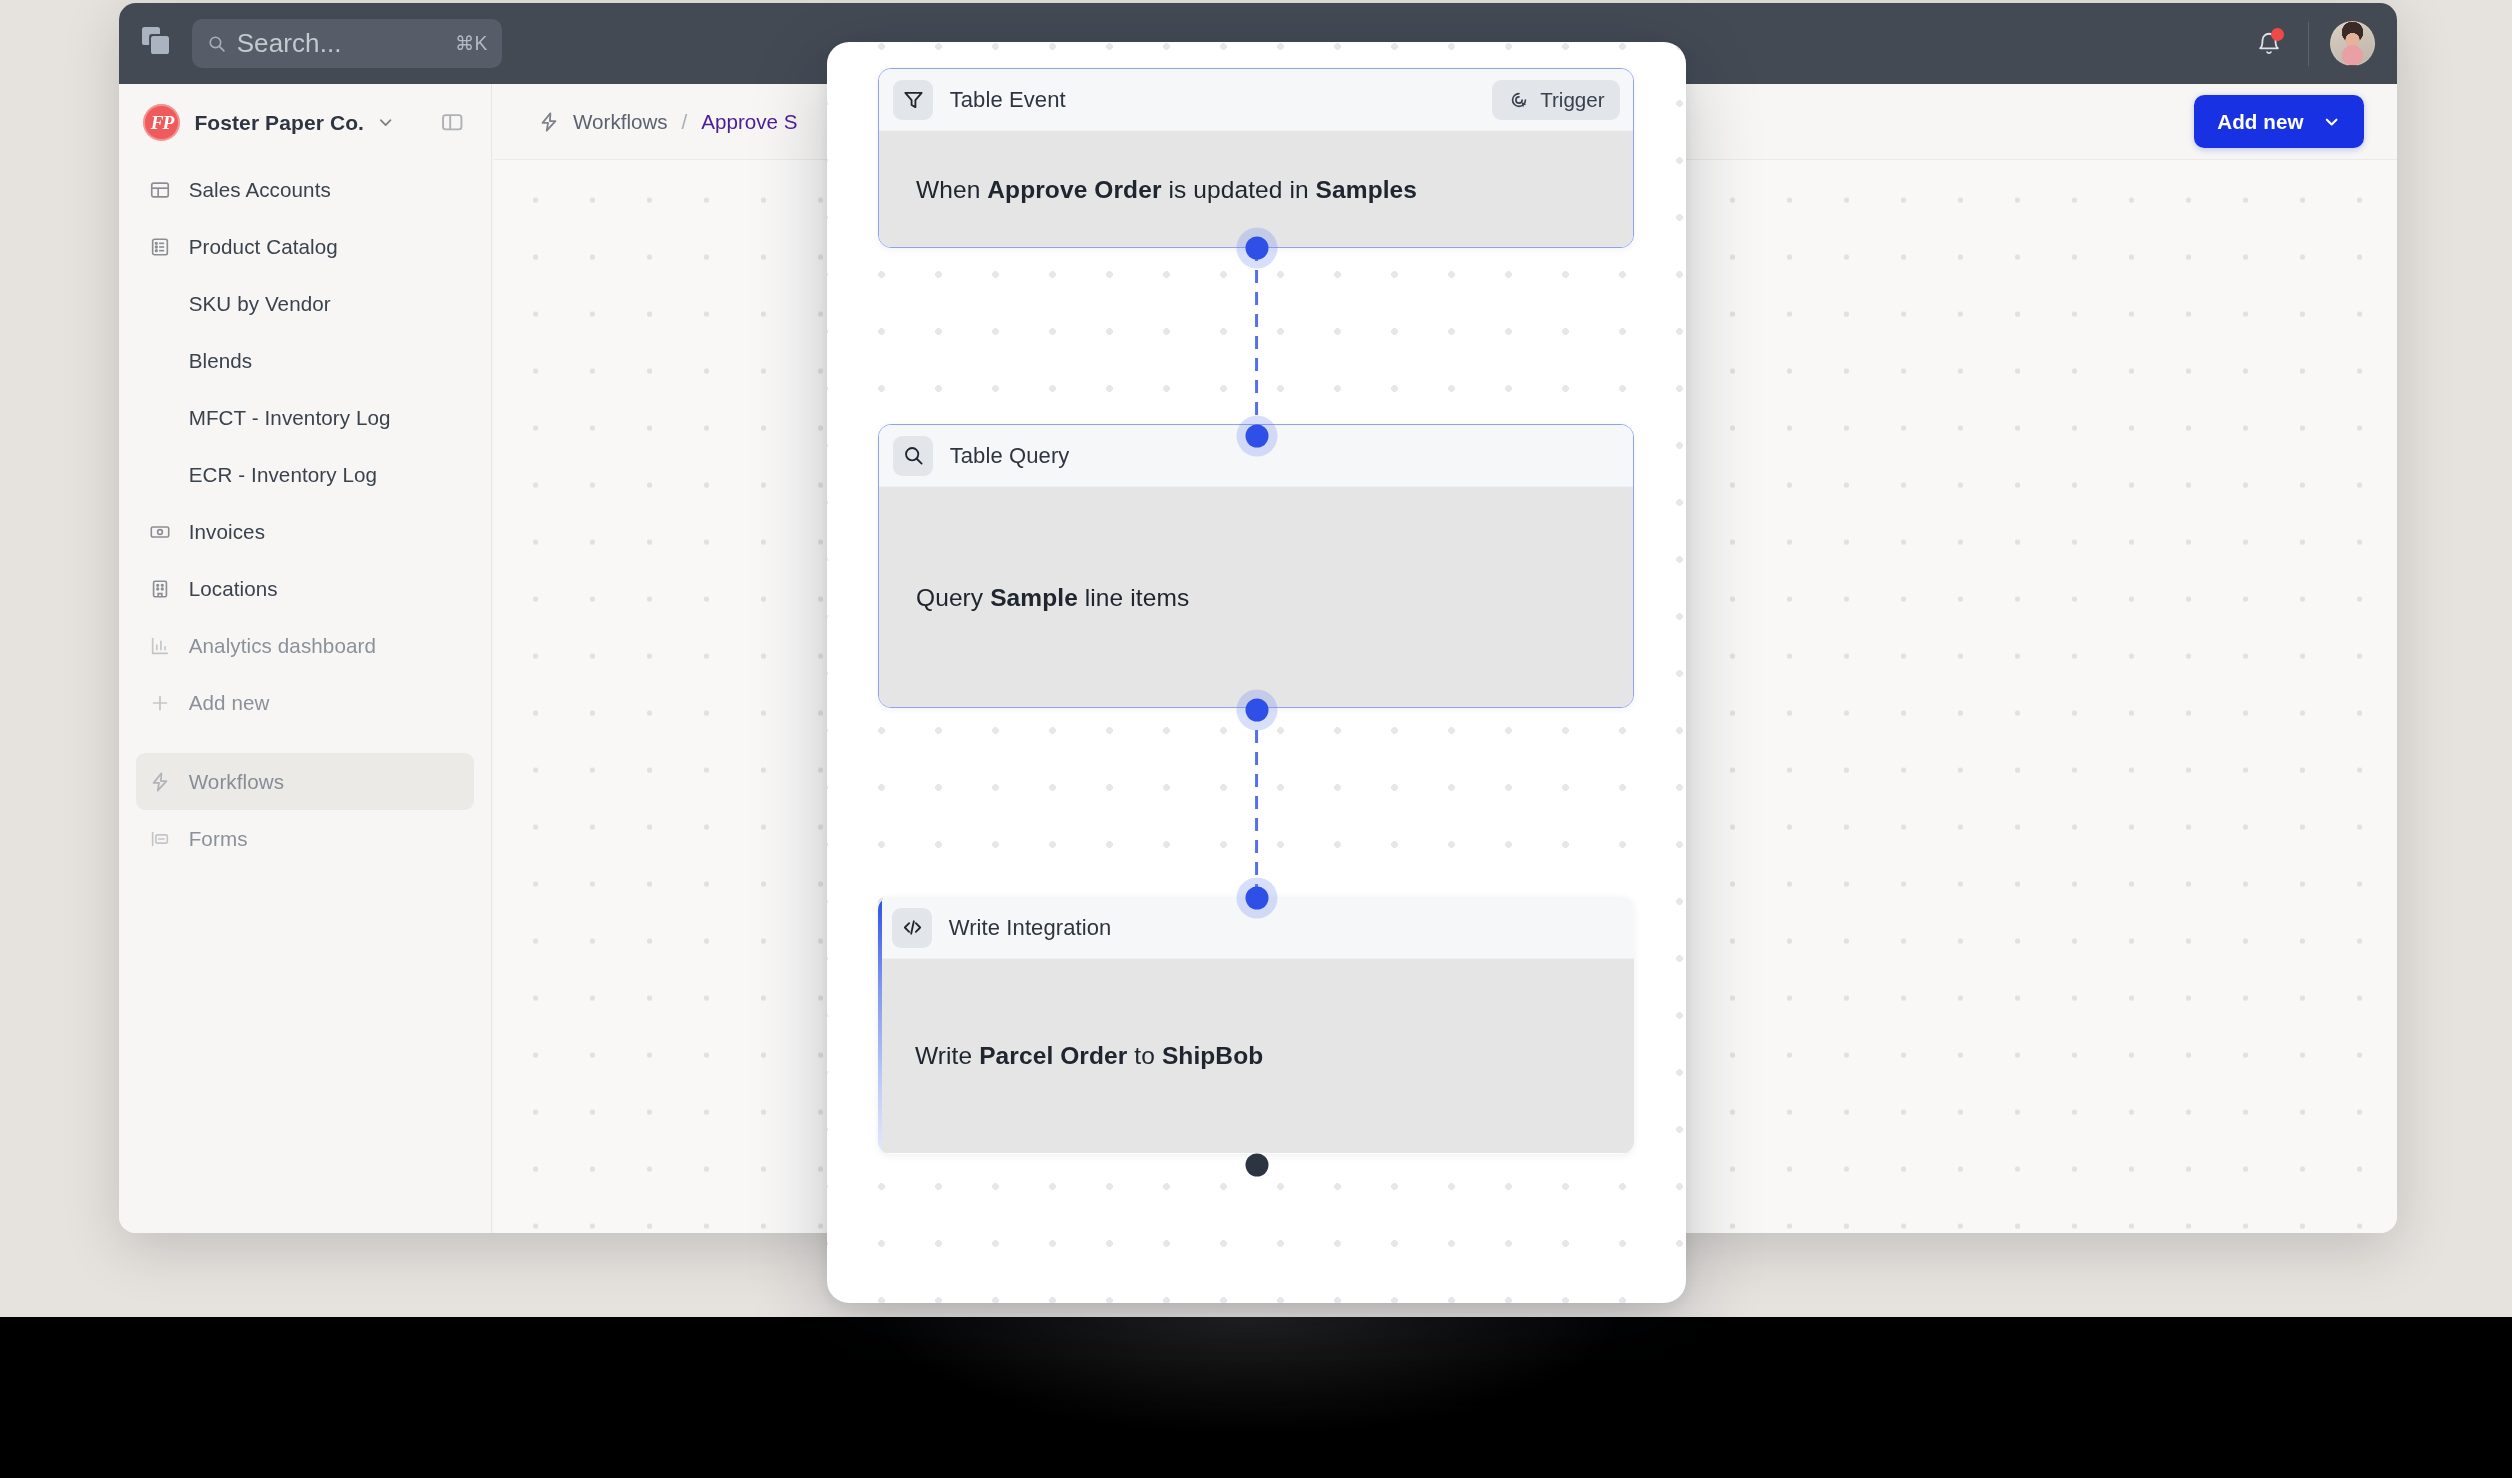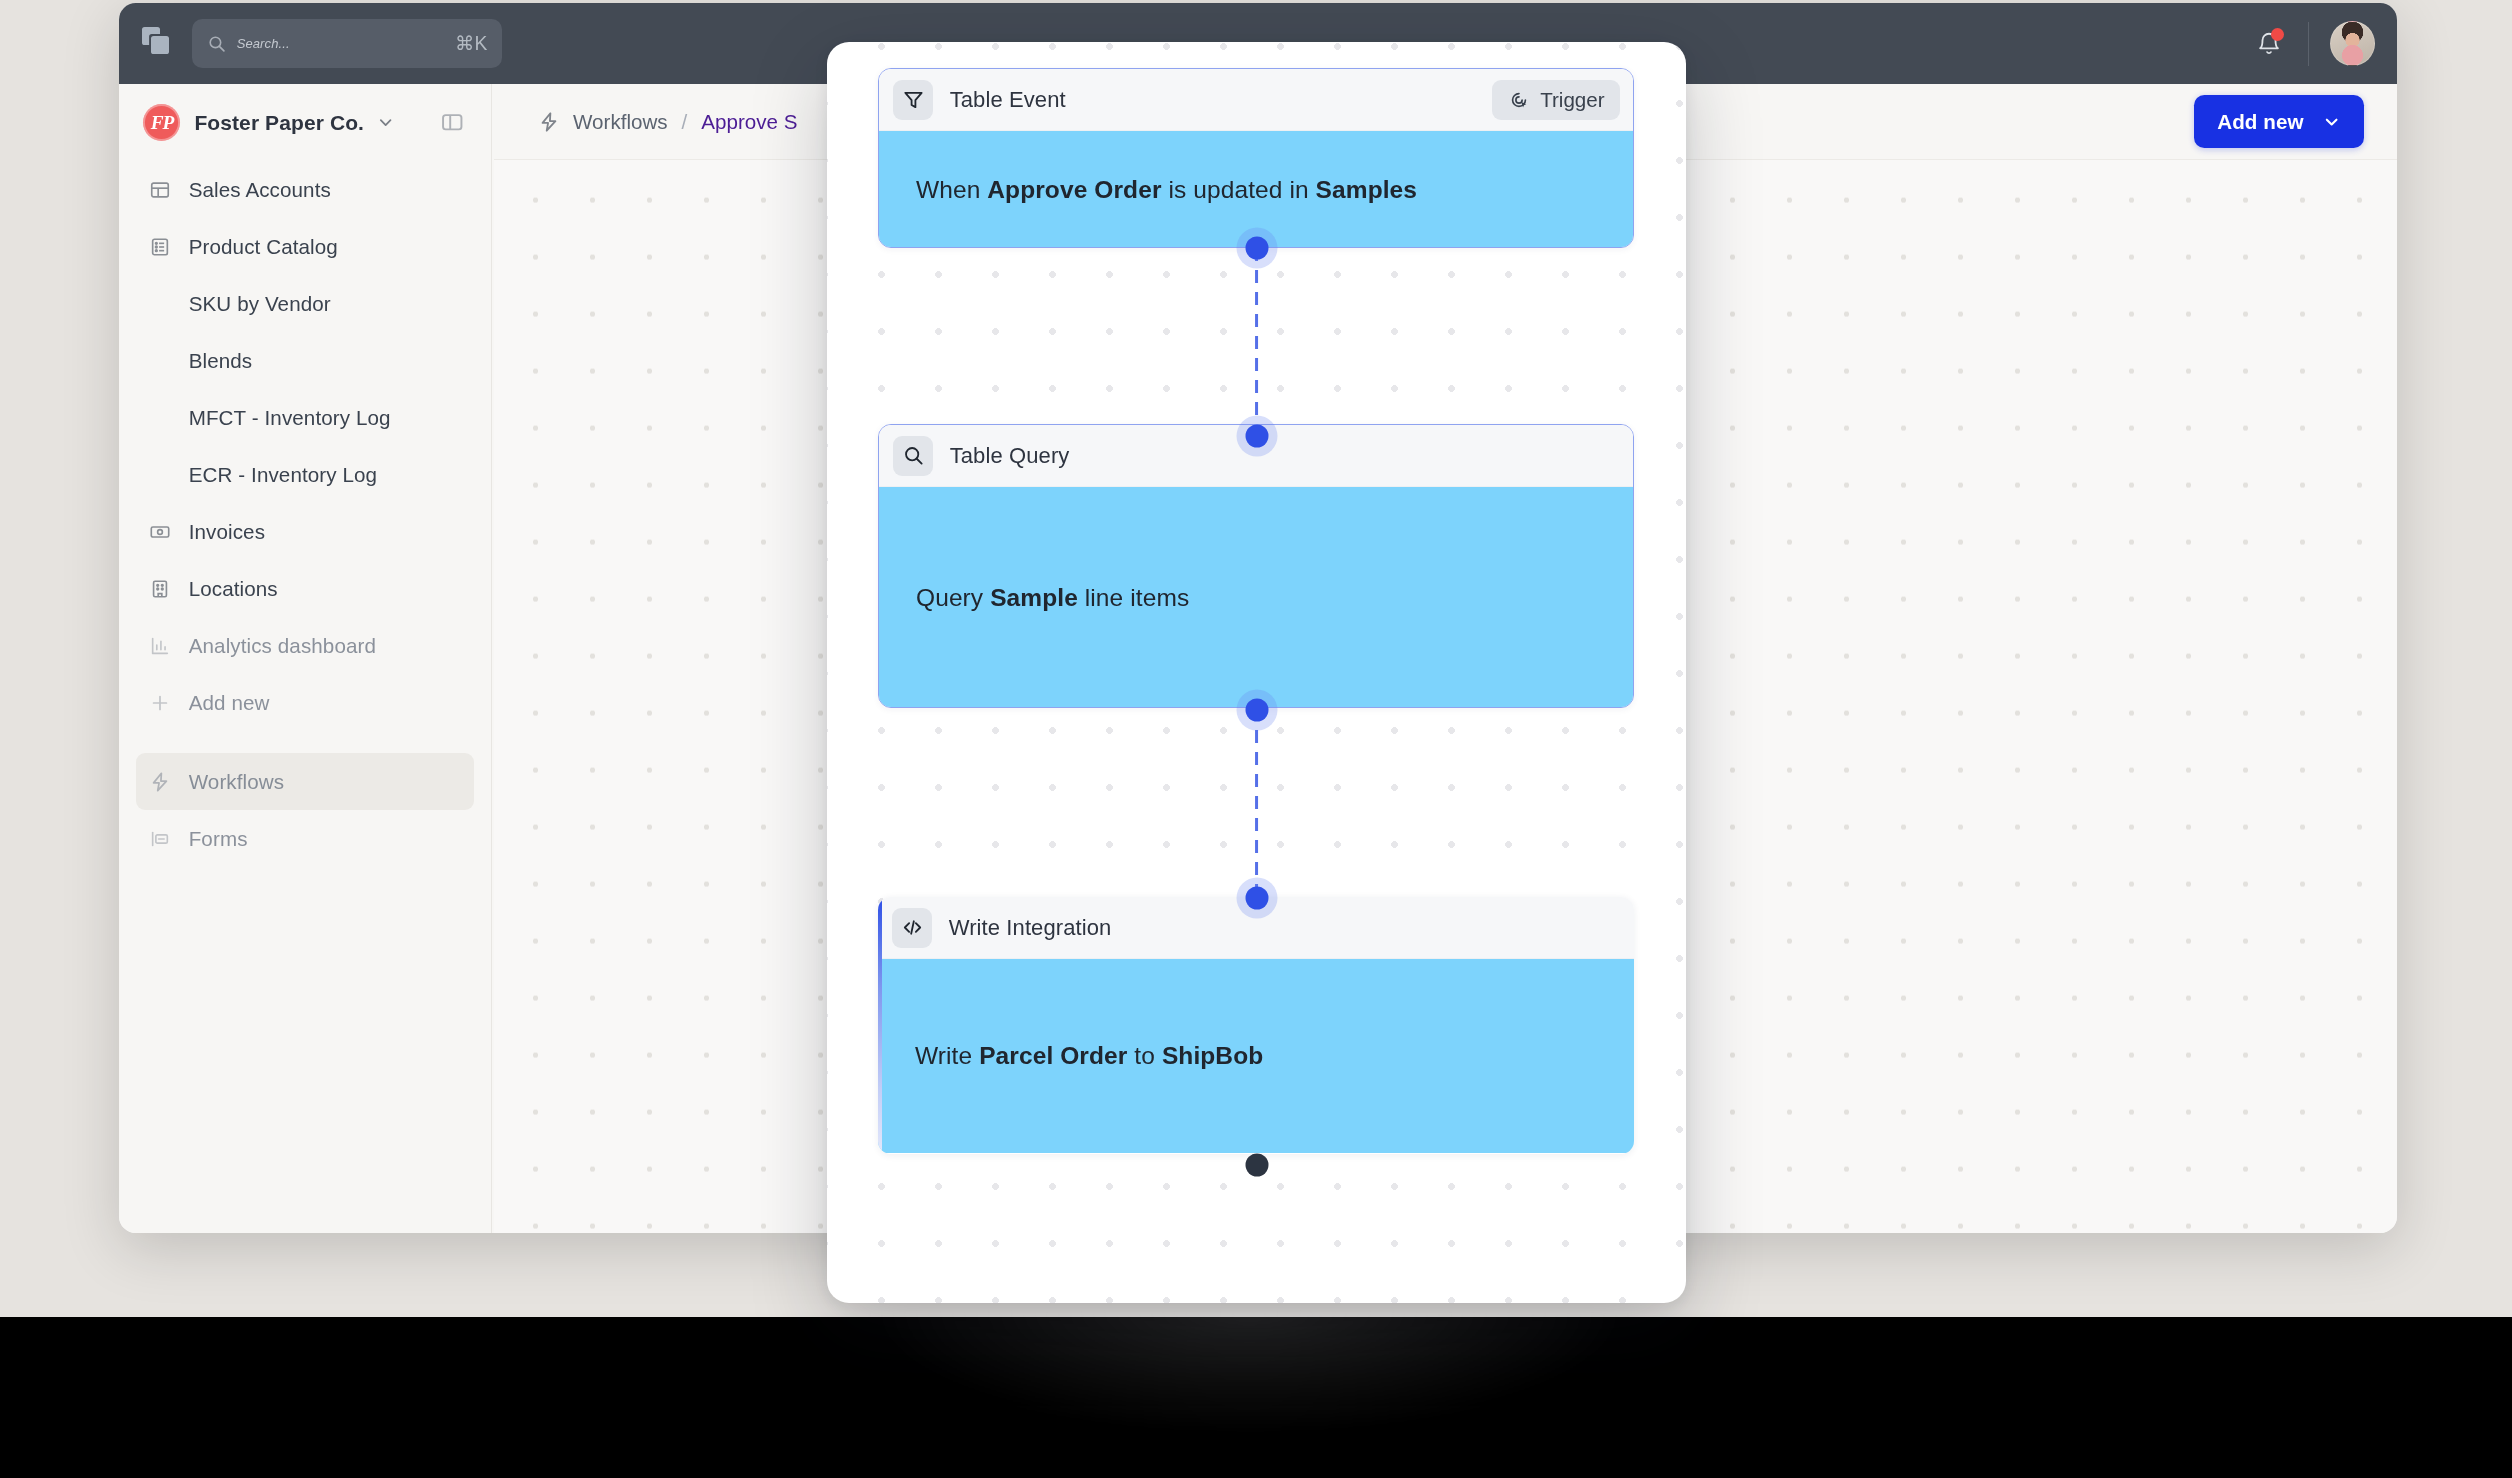--- a/index.html
+++ b/index.html
@@ -56,21 +56,21 @@
 
   #search-box {
     width: 310px; height: 49px;
     background: #565d68; border-radius: 10.3px;
     display: flex; align-items: center; padding: 0 14px 0 15.4px;
     cursor: text;
   }
   #search-box .mag { width: 19.3px; height: 19.3px; flex: 0 0 auto; opacity: .72; }
   #search-placeholder {
     flex: 1 1 auto; margin-left: 10.3px;
-    color: #c4c9d0; font-size: 13px; letter-spacing: 0.1px; font-style: italic;
+    color: #c4c9d0; font-size: 26px; letter-spacing: 0.1px;
   }
   #search-kbd { color: #b3bac2; font-size: 19.3px; letter-spacing: 0.3px; }
 
   #topbar-right { margin-left: auto; display: flex; align-items: center; gap: 0; }
   #notif-btn { position: relative; width: 44px; height: 44px; display:flex; align-items:center; justify-content:center; cursor:pointer;}
   #notif-dot { position: absolute; right: 7.7px; top: 6.4px; width: 13px; height: 13px; border-radius: 50%; background: #f04a46; }
   #topbar-divider { width: 1.3px; height: 44px; background: #5b626c; margin: 0 20.6px 0 16.7px; }
   #avatar {
     width: 45px; height: 45px; border-radius: 50%;
     background:
@@ -215,21 +215,21 @@
   }
   .card-title {
     margin-left: 16.7px; font-size: 22px; color: #2e3440; letter-spacing: 0.1px;
   }
   .card-badge {
     margin-left: auto; height: 40px; padding: 0 15.4px; border-radius: 9px;
     background: #e2e5ea; display: flex; align-items: center; gap: 10.3px;
   }
   .card-badge .badge-label { font-size: 20.6px; color: #39414d; }
   .card-body {
-    background: #7dd3fc; display: flex; align-items: center;
+    background: #e5e5e5; display: flex; align-items: center;
     padding: 0 0 0 37px;
     text-align: center;
   }
   .card-body .sentence { font-size: 24.5px; color: #20262f; letter-spacing: 0.1px; }
   .card-body .sentence b { font-weight: bold; }
 
   svg { display: block; }
 </style>
 </head>
 <body>

